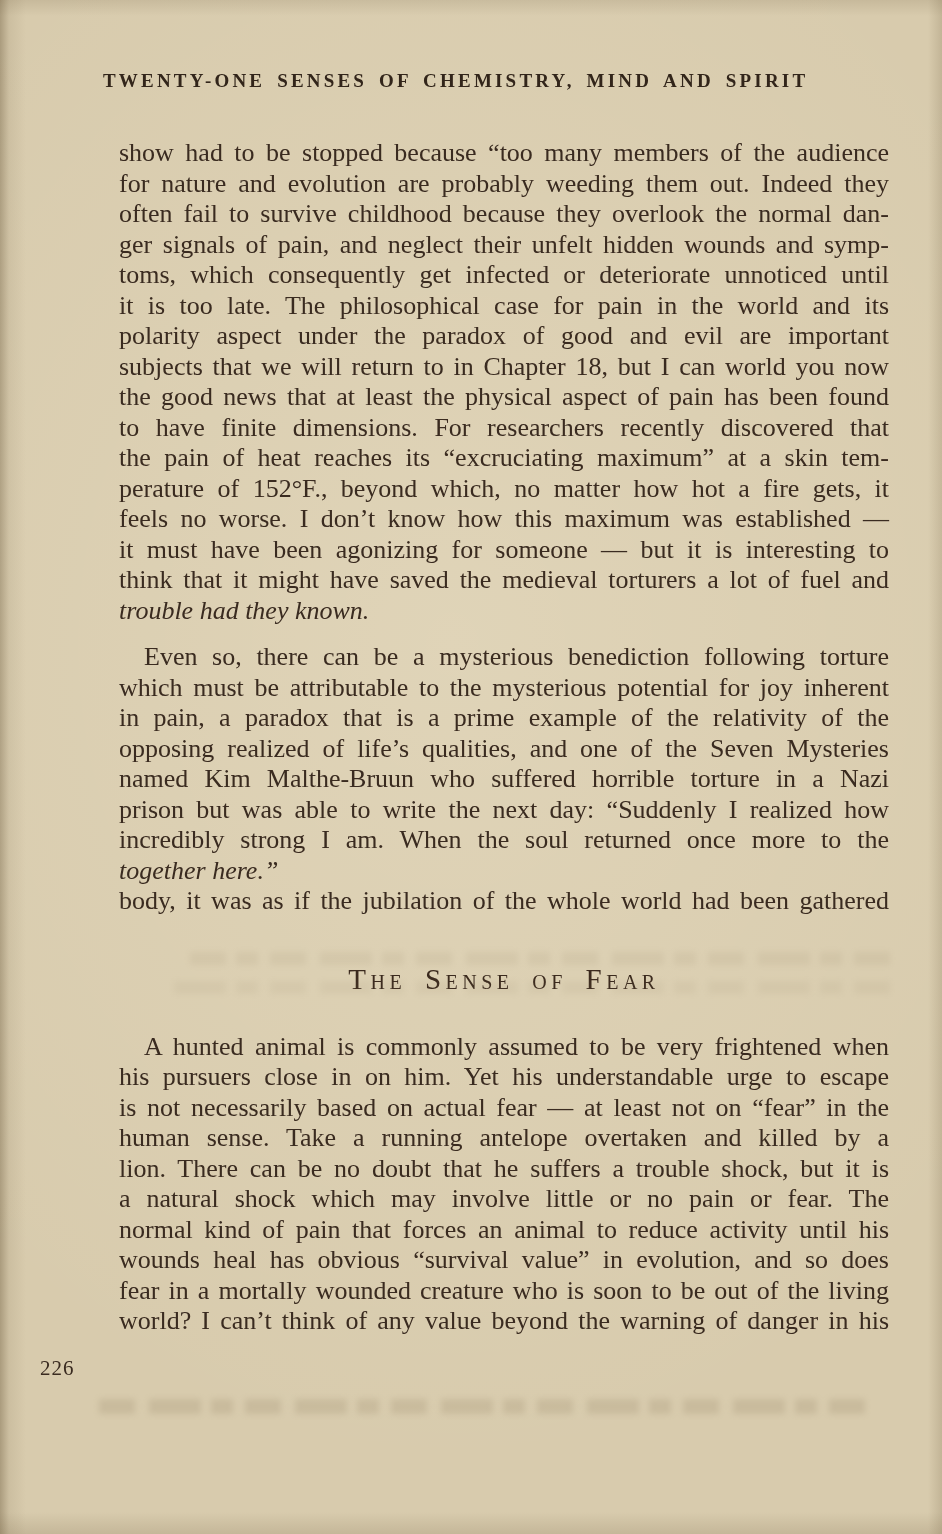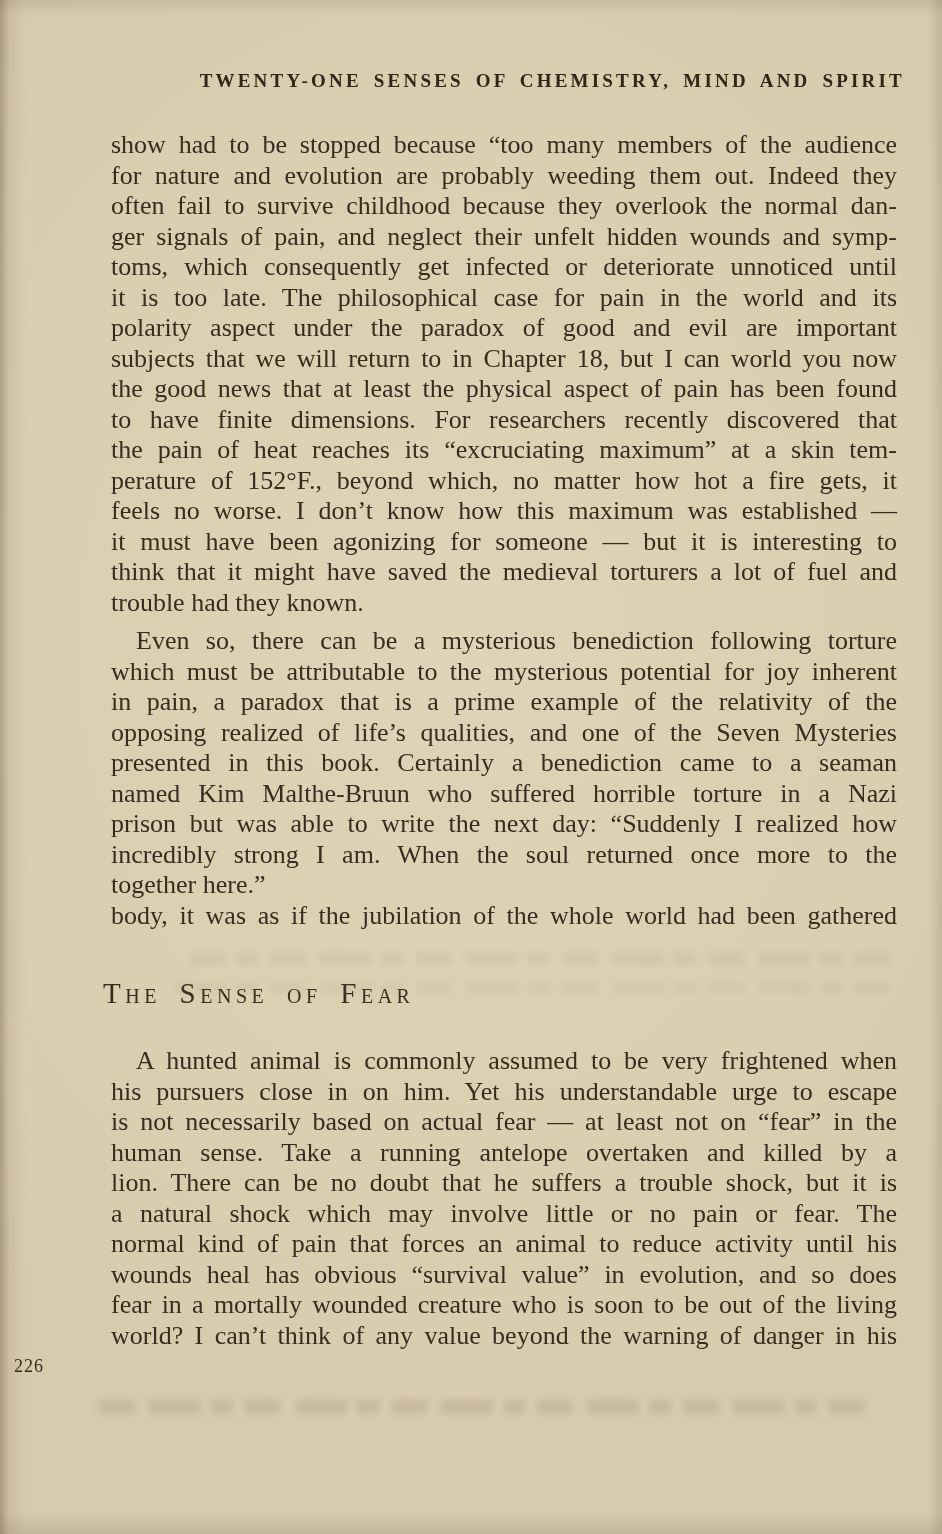--- a/index.html
+++ b/index.html
@@ -13,51 +13,52 @@
       linear-gradient(270deg, rgba(96,78,48,.18) 0px, rgba(96,78,48,0) 14px),
       linear-gradient(180deg, rgba(96,78,48,.14) 0px, rgba(96,78,48,0) 16px),
       linear-gradient(0deg, rgba(96,78,48,.16) 0px, rgba(96,78,48,0) 22px),
       var(--paper,#d8cbad);
     overflow:hidden;
     font-family:"Liberation Serif","DejaVu Serif",serif;
     color:var(--ink,#3a2b20);
   }
   .running-header{
     position:absolute;top:70px;left:103px;width:802px;
-    text-align:right;
+    text-align:left;
     font-size:19px;font-weight:bold;
     letter-spacing:3.2px;word-spacing:4px;
     color:var(--header-ink,#32251a);
   }
   .text-block{
     position:absolute;top:122px;left:103px;width:802px;
   }
-  .paragraph{margin:8px;}
+  .paragraph{margin:16px;}
   .line{
     font-size:26px;
     line-height:30.5px;
     height:30.5px;
     white-space:normal;
     text-align:justify;
     text-align-last:justify;
     overflow:visible;
   }
-  .line.last{text-align-last:left;}
+  .line.last{text-align-last:left;font-style:italic;}
   .paragraph.indent .line:first-child{text-indent:25px;}
   .section-heading{
     margin:45px 0 36px 0;
     font-size:29px;font-weight:normal;
     font-variant:small-caps;
     letter-spacing:4.5px;word-spacing:7px;
     line-height:34px;
+    text-align:center;
     color:var(--heading-ink,#3b2a1e);
   }
   .page-number{
-    position:absolute;left:14px;top:1356px;
-    font-size:18px;letter-spacing:1px;
+    position:absolute;left:40px;top:1356px;
+    font-size:21px;letter-spacing:1px;
     color:var(--ink,#3a2b20);
   }
   
   .ghost{
     position:absolute;height:13px;
     background:repeating-linear-gradient(90deg,
       var(--ghost,#8d7c5c) 0px, var(--ghost,#8d7c5c) 36px,
       transparent 36px, transparent 48px,
       var(--ghost,#8d7c5c) 48px, var(--ghost,#8d7c5c) 70px,
       transparent 70px, transparent 80px,
@@ -96,21 +97,20 @@
           <div class="line">feels no worse.  I don’t know how this maximum was established —</div>
           <div class="line">it must have been agonizing for someone — but it is interesting to</div>
           <div class="line">think that it might have saved the medieval torturers a lot of fuel and</div>
           <div class="line last">trouble had they known.</div>
         </div>
         <div class="paragraph indent">
           <div class="line">Even so, there can be a mysterious benediction following torture</div>
           <div class="line">which must be attributable to the mysterious potential for joy inherent</div>
           <div class="line">in pain, a paradox that is a prime example of the relativity of the</div>
           <div class="line">opposing realized of life’s qualities, and one of the Seven Mysteries</div>
-          <div class="line">presented in this book.  Certainly a benediction came to a seaman</div>
           <div class="line">named Kim Malthe-Bruun who suffered horrible torture in a Nazi</div>
           <div class="line">prison but was able to write the next day: “Suddenly I realized how</div>
           <div class="line">incredibly strong I am.  When the soul returned once more to the</div>
           <div class="line last">together here.”</div>
           <div class="line">body, it was as if the jubilation of the whole world had been gathered</div>
         </div>
       </div>
 
     <div class="section-heading">The Sense of Fear</div>
 

